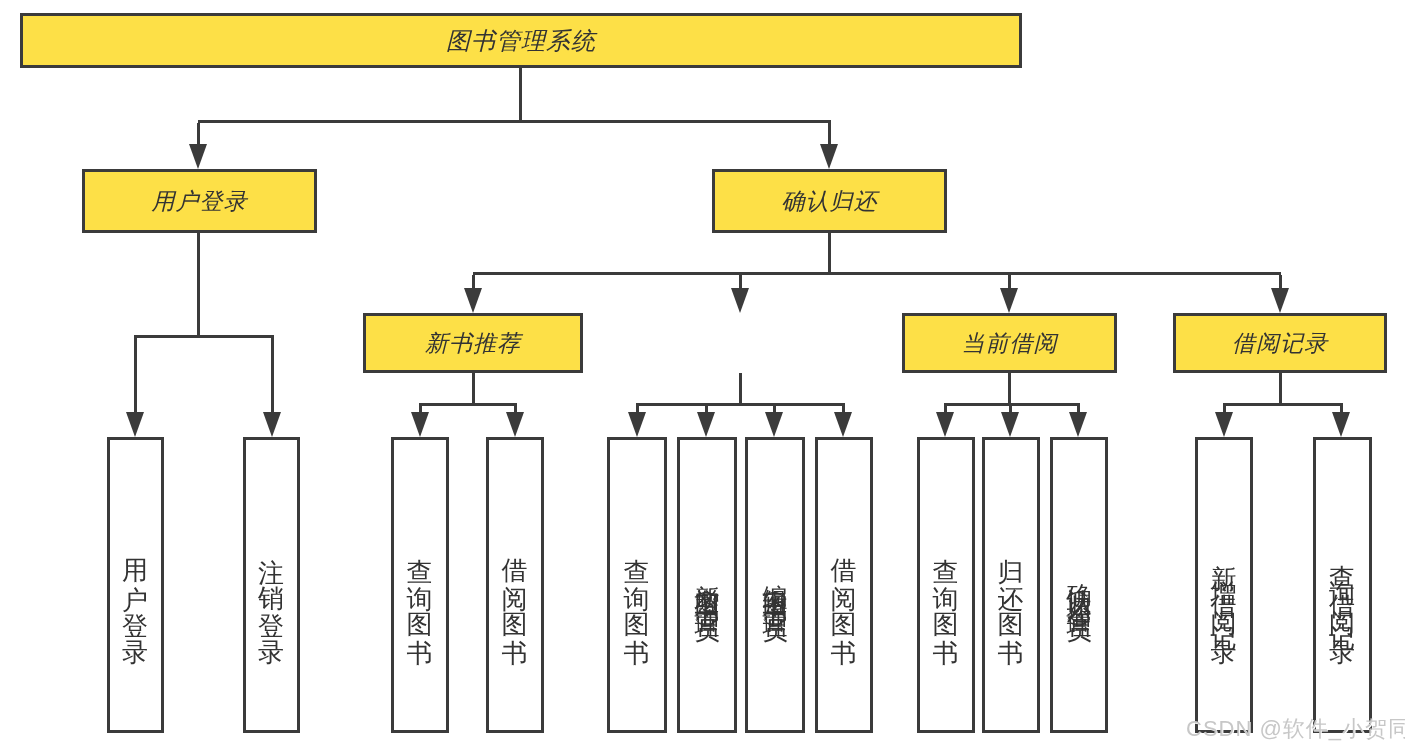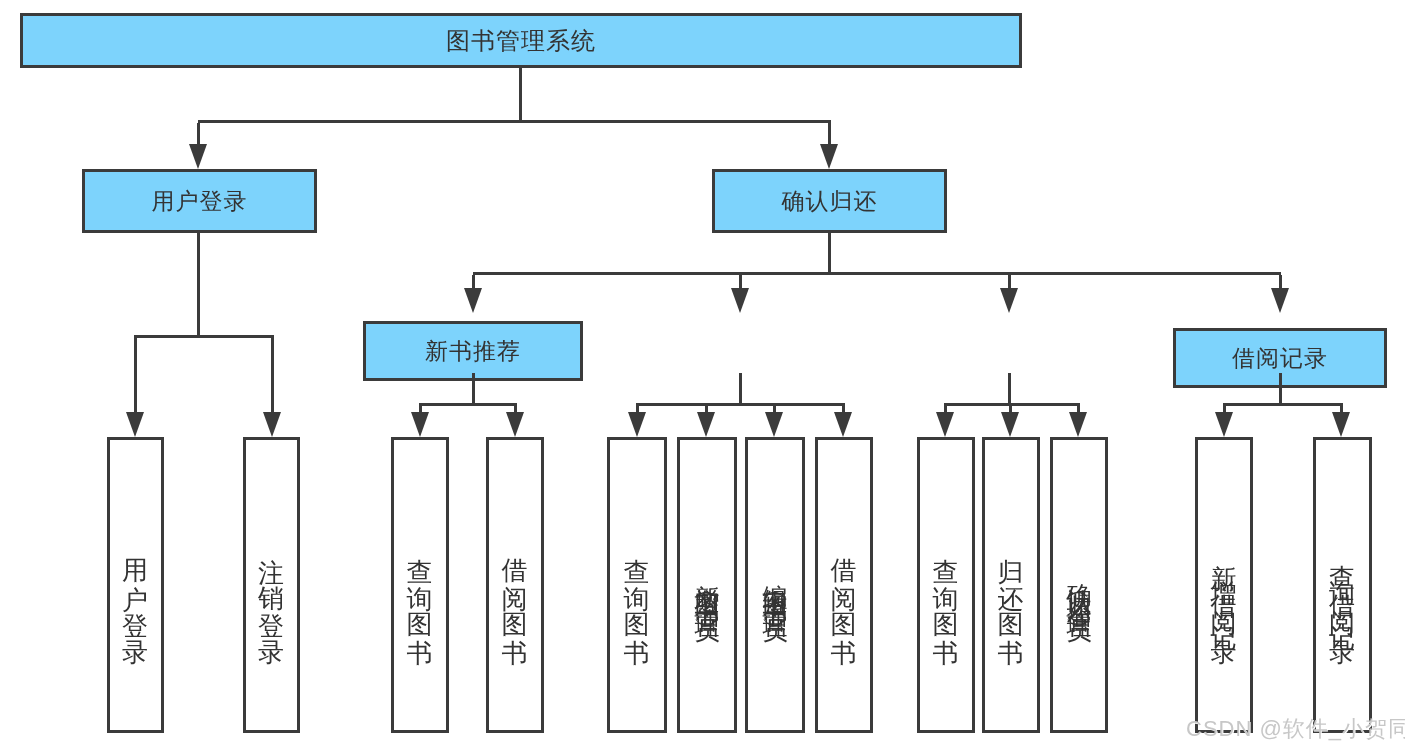--- a/index.html
+++ b/index.html
@@ -10,29 +10,30 @@
     overflow: hidden;
   }
   #stage {
     position: relative;
     width: 1405px; height: 747px;
     background: #ffffff;
   }
   .node {
     position: absolute;
     box-sizing: border-box;
-    background: #7dd3fc;
+    background: #fde047;
     border: 3px solid #3b3b3b;
     display: flex;
     align-items: center;
     justify-content: center;
     color: #333333;
     font-size: 23px;
     letter-spacing: 1px;
     white-space: nowrap;
+    font-style: italic;
   }
   .vnode {
     position: absolute;
     box-sizing: border-box;
     background: #ffffff;
     border: 3px solid #3b3b3b;
     display: flex;
     align-items: center;
     justify-content: center;
     color: #333333;
@@ -105,24 +106,27 @@
   <div class="hline" style="left:473px; top:272px; width:808px;"></div>
   <div class="vline" style="left:472px;  top:275px; height:15px;"></div>
   <div class="arrow" style="left:464px;  top:288px;"></div>
   <div class="vline" style="left:739px;  top:275px; height:15px;"></div>
   <div class="arrow" style="left:731px;  top:288px;"></div>
   <div class="vline" style="left:1008px; top:275px; height:15px;"></div>
   <div class="arrow" style="left:1000px; top:288px;"></div>
   <div class="vline" style="left:1279px; top:275px; height:15px;"></div>
   <div class="arrow" style="left:1271px; top:288px;"></div>
 
-  <div class="node" style="left:363px; top:321px; width:220px; height:60px;">
+  <div class="node" style="left:363px; top:313px; width:220px; height:60px;">
     <span>新书推荐</span>
   </div>
-  <div class="node" style="left:1173px; top:328px; width:214px; height:60px;">
+  <div class="node" style="left:902px; top:313px; width:215px; height:60px;">
+    <span>当前借阅</span>
+  </div>
+  <div class="node" style="left:1173px; top:313px; width:214px; height:60px;">
     <span>借阅记录</span>
   </div>
 
   <div class="vline" style="left:472px; top:373px; height:33px;"></div>
   <div class="hline" style="left:419px; top:403px; width:98px;"></div>
   <div class="vline" style="left:419px; top:406px; height:8px;"></div>
   <div class="arrow" style="left:411px; top:412px;"></div>
   <div class="vline" style="left:514px; top:406px; height:8px;"></div>
   <div class="arrow" style="left:506px; top:412px;"></div>
 

